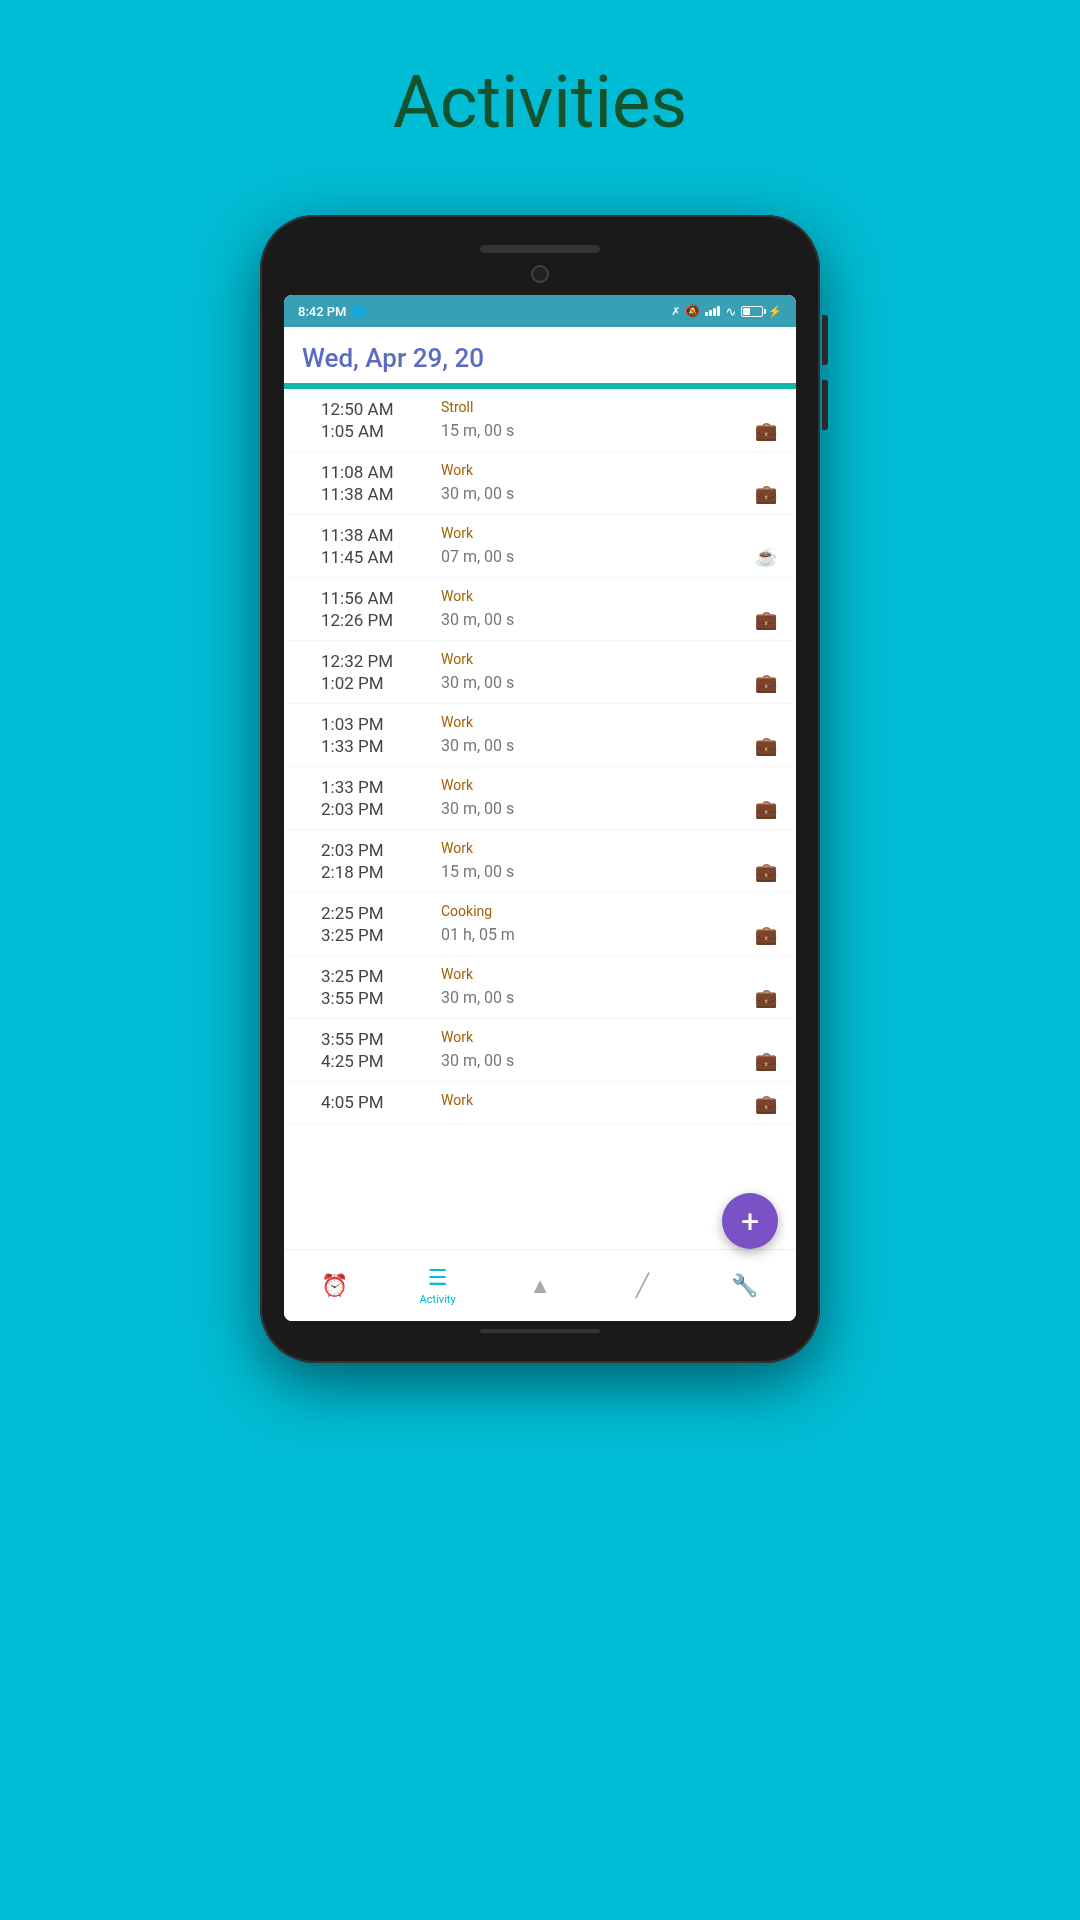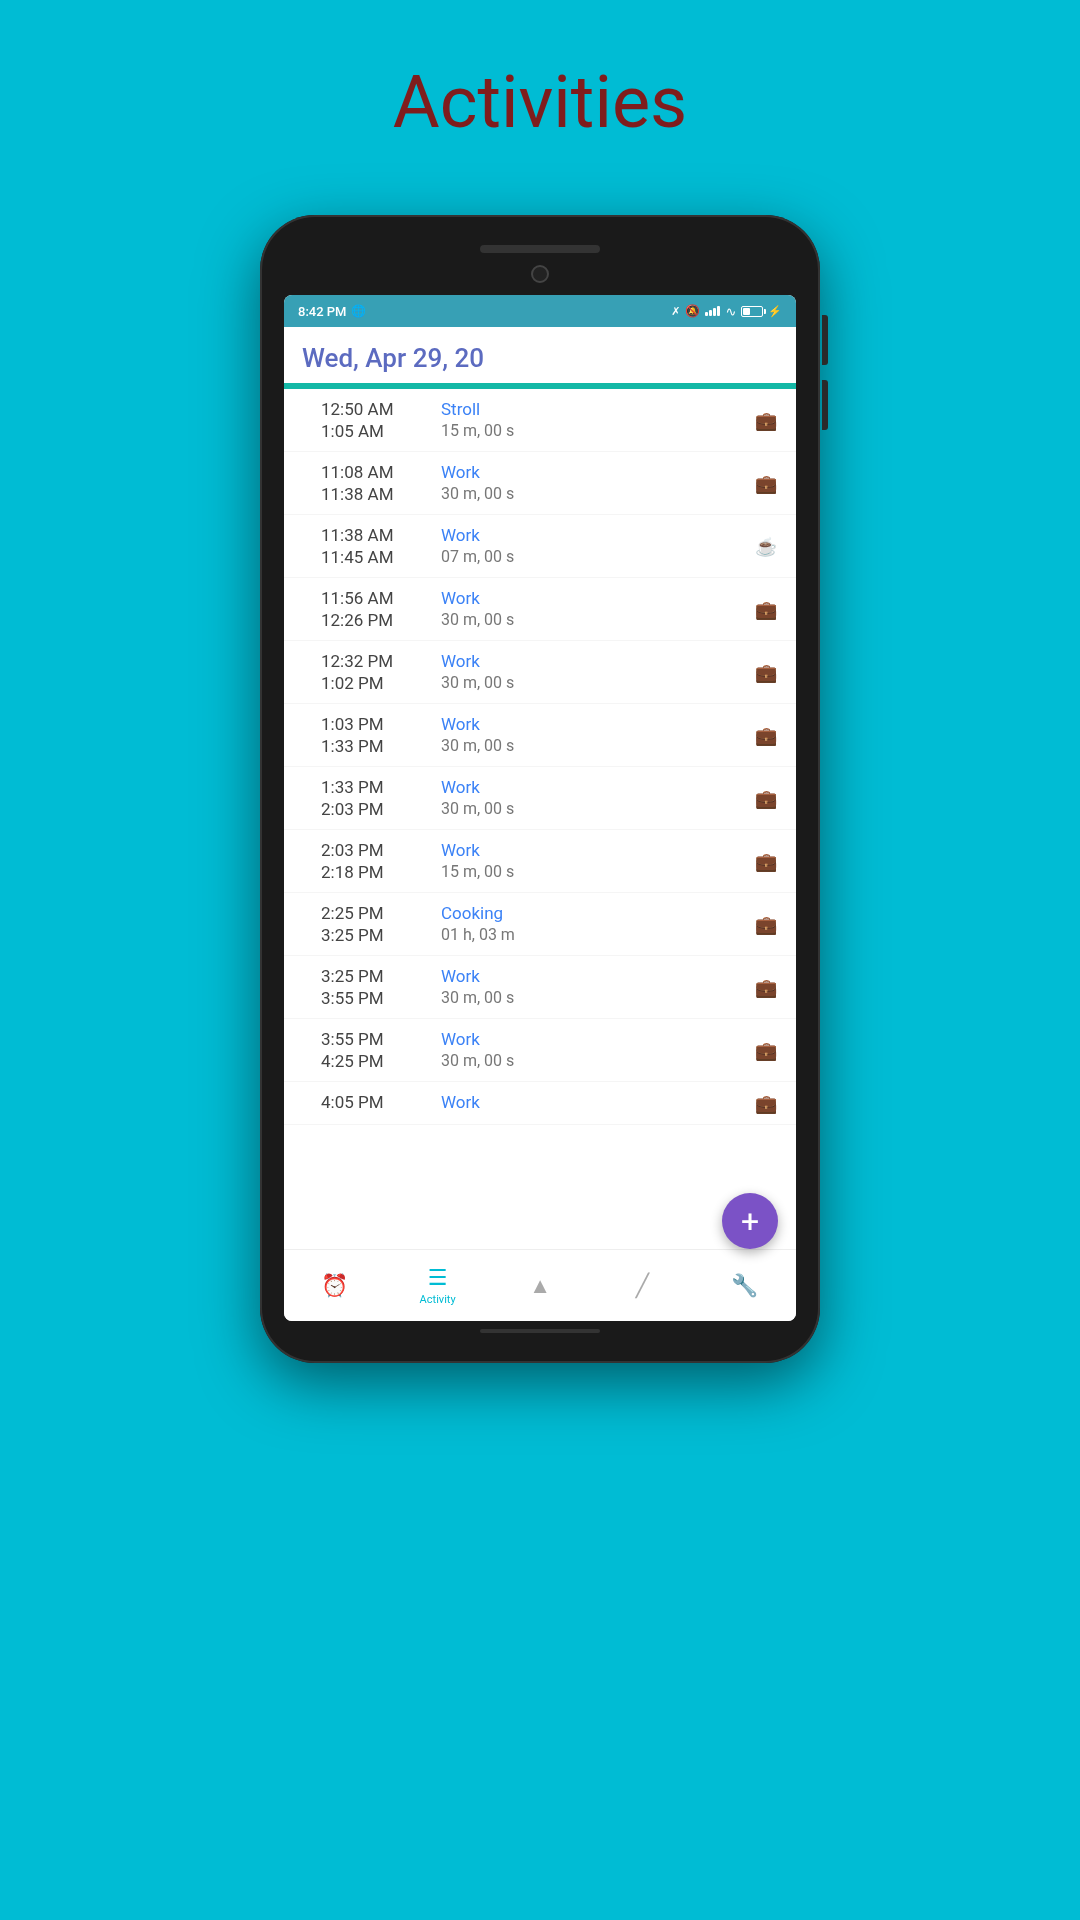--- a/index.html
+++ b/index.html
@@ -9,21 +9,21 @@
       background-color: #00BCD4;
       font-family: 'Roboto', Arial, sans-serif;
       display: flex;
       flex-direction: column;
       align-items: center;
       overflow: hidden;
     }
 
     .page-header {
       padding: 60px 80px 40px;
-      color: #7f1d1d;
+      color: #14532d;
     }
 
     .page-title {
       font-size: 72px;
       font-weight: 400;
       margin-bottom: 20px;
     }
 
     .page-subtitle {
       font-size: 38px;
@@ -110,21 +110,21 @@
 
     
     .activity-list {
       overflow-y: auto;
       height: 860px;
       background: #fff;
     }
 
     .activity-item {
       display: flex;
-      align-items: center;
+      align-items: flex-end;
       padding: 10px 18px;
       border-bottom: 1px solid #f5f5f5;
       position: relative;
     }
 
     .activity-bar {
       width: 5px;
       border-radius: 3px;
       margin-right: 14px;
       flex-shrink: 0;
@@ -142,22 +142,22 @@
       gap: 20px;
     }
 
     .time-val {
       color: #444;
       font-size: 17px;
       min-width: 100px;
     }
 
     .activity-name {
-      color: #3b82f6;
-      font-size: 17px;
+      color: #a16207;
+      font-size: 14px;
       font-weight: 400;
     }
 
     .activity-duration {
       color: #777;
       font-size: 16px;
     }
 
     .activity-icon {
       display: flex;
@@ -449,21 +449,21 @@
           </div>
           <div class="activity-item">
             <div class="activity-bar" style="background: rgb(156, 39, 176);"></div>
             <div class="activity-times">
               <div class="activity-time-row">
                 <span class="time-val">2:25 PM</span>
                 <span class="activity-name">Cooking</span>
               </div>
               <div class="activity-time-row">
                 <span class="time-val">3:25 PM</span>
-                <span class="activity-duration">01 h, 03 m</span>
+                <span class="activity-duration">01 h, 05 m</span>
               </div>
             </div>
             <div class="activity-icon" style="color: rgb(153, 153, 153); font-size: 18px;">💼</div>
           </div>
           <div class="activity-item">
             <div class="activity-bar" style="background: rgb(0, 188, 212);"></div>
             <div class="activity-times">
               <div class="activity-time-row">
                 <span class="time-val">3:25 PM</span>
                 <span class="activity-name">Work</span>

